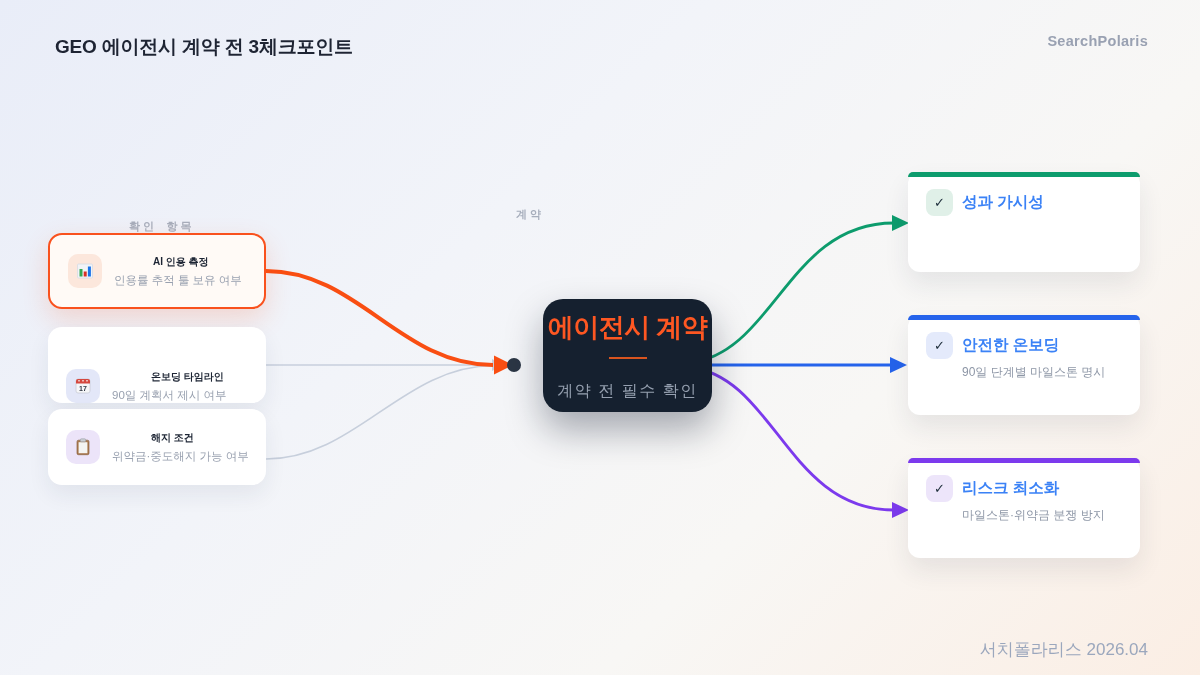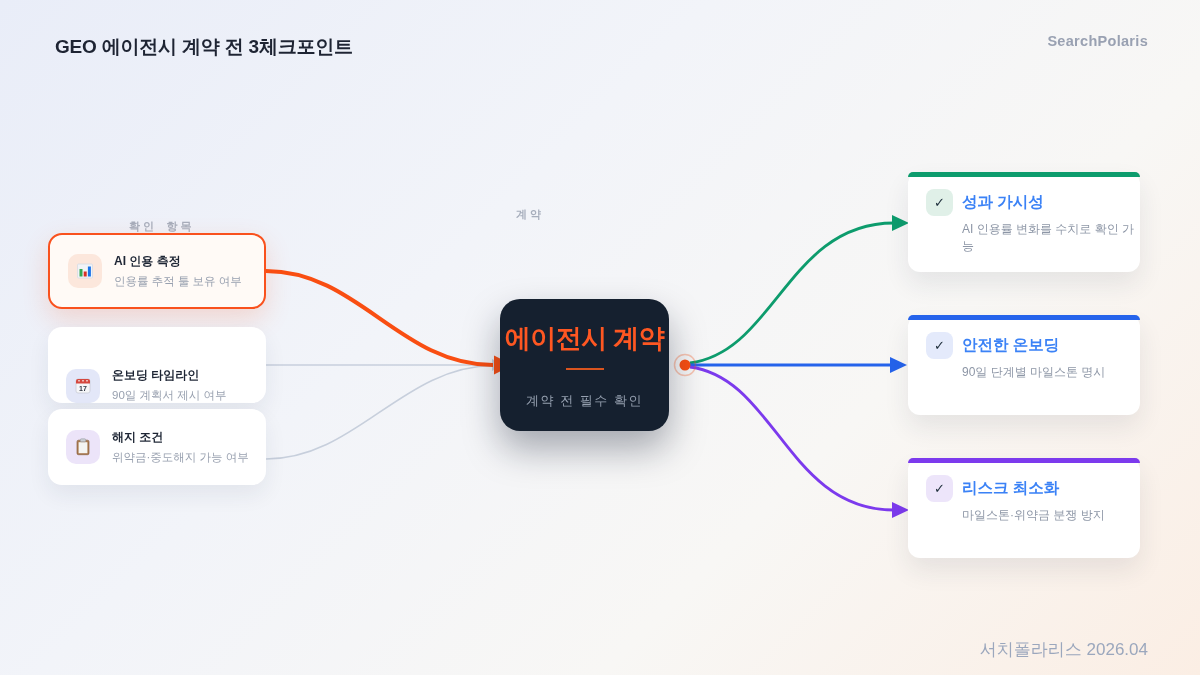--- a/index.html
+++ b/index.html
@@ -36,34 +36,34 @@
     box-shadow:0 10px 26px rgba(249,81,29,0.18);
   }
   .lcard .chip {
     width:34px; height:34px; border-radius:10px; flex:0 0 34px;
     display:flex; align-items:center; justify-content:center;
   }
   .chip-chart { background:#fce7dc; }
   .chip-cal   { background:#e3e7f8; }
   .chip-clip  { background:#ece4f9; }
   .lcard .txt { margin-left:12px; }
-  .lcard .t { font-size:12px; font-weight:800; color:#1d2534; }
+  .lcard .t { font-size:10px; font-weight:800; color:#1d2534;margin-left:39px; }
   .lcard .s { font-size:11.5px; color:#98a0af; margin-top:4px; }
   .lc1 { top:233px; } .lc2 { top:327px;align-items:flex-end; } .lc3 { top:409px; }
 
   
   .center-card {
-    position:absolute; left:500px; top:299px; width:169px; height:132px;
+    position:absolute; left:543px; top:299px; width:169px; height:113px;
     background:#15202f; border-radius:20px;
     box-shadow:0 18px 36px rgba(15,23,42,0.35);
     display:flex; flex-direction:column; align-items:center; justify-content:center;
   }
   .center-card .t { font-size:26px; font-weight:800; color:#fe5722; letter-spacing:-0.5px; }
   .center-card .divider { width:38px; height:2px; background:#d8541f; margin:12px 0 10px; }
-  .center-card .s { font-size:13px; color:#96a0b0; letter-spacing:1.5px;margin-top:12px; }
+  .center-card .s { font-size:16px; color:#96a0b0; letter-spacing:1.5px;margin-top:12px; }
 
   
   .rcard {
     position:absolute; left:908px; width:232px; height:100px;
     background:#ffffff; border-radius:12px;
     box-shadow:0 12px 26px rgba(30,40,70,0.09);
   }
   .rcard .accent {
     position:absolute; left:0; top:0; width:100%; height:5px;
     border-radius:12px 12px 0 0;
@@ -163,21 +163,20 @@
   <div class="center-card">
     <div class="t">에이전시 계약</div>
     <div class="divider"></div>
     <div class="s">계약 전 필수 확인</div>
   </div>
 
   <div class="rcard rc1">
     <div class="accent" style="background: rgb(13, 156, 109);"></div>
     <div class="chip" style="background: rgb(224, 240, 232);">✓</div>
     <div class="t">성과 가시성</div>
-    <div class="s">AI 인용률 변화를 수치로 확인 가능</div>
   </div>
 
   <div class="rcard rc2">
     <div class="accent" style="background: rgb(37, 99, 235);"></div>
     <div class="chip" style="background: rgb(228, 234, 251);">✓</div>
     <div class="t">안전한 온보딩</div>
     <div class="s">90일 단계별 마일스톤 명시</div>
   </div>
 
   <div class="rcard rc3">

